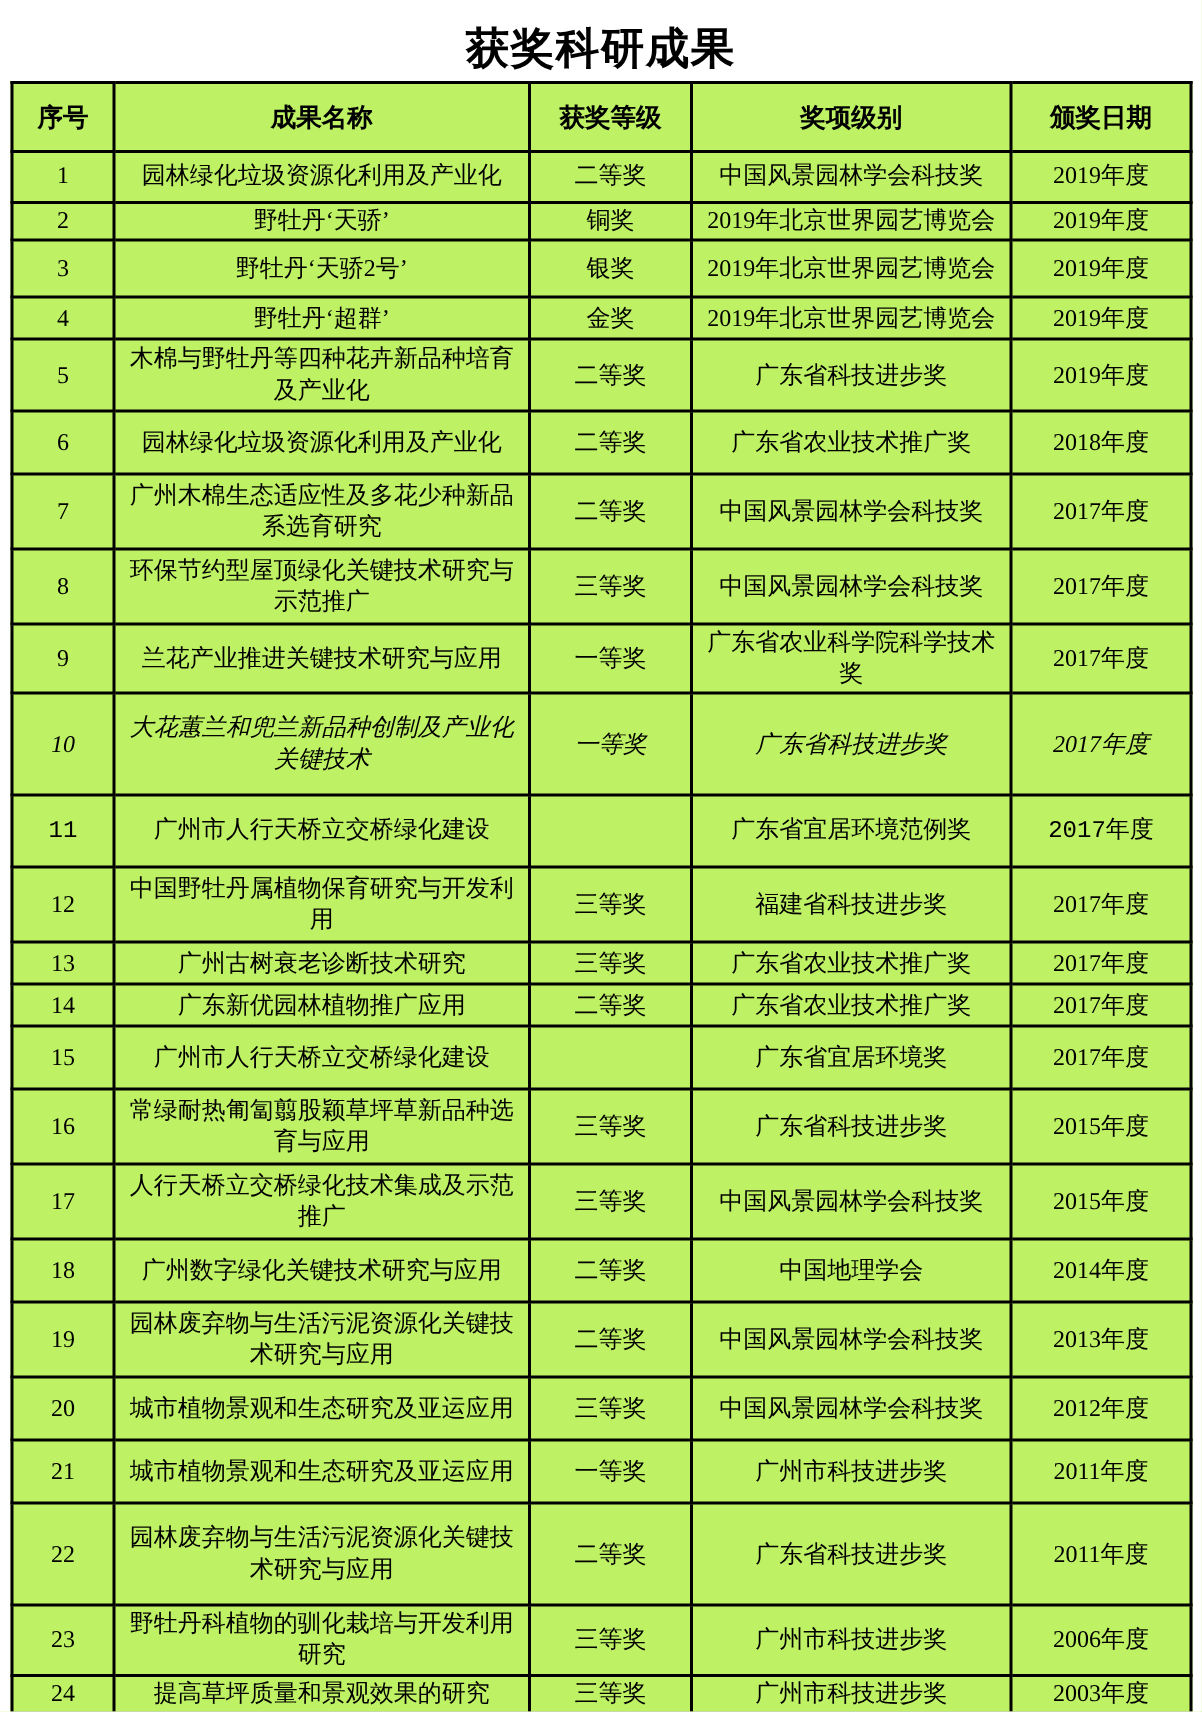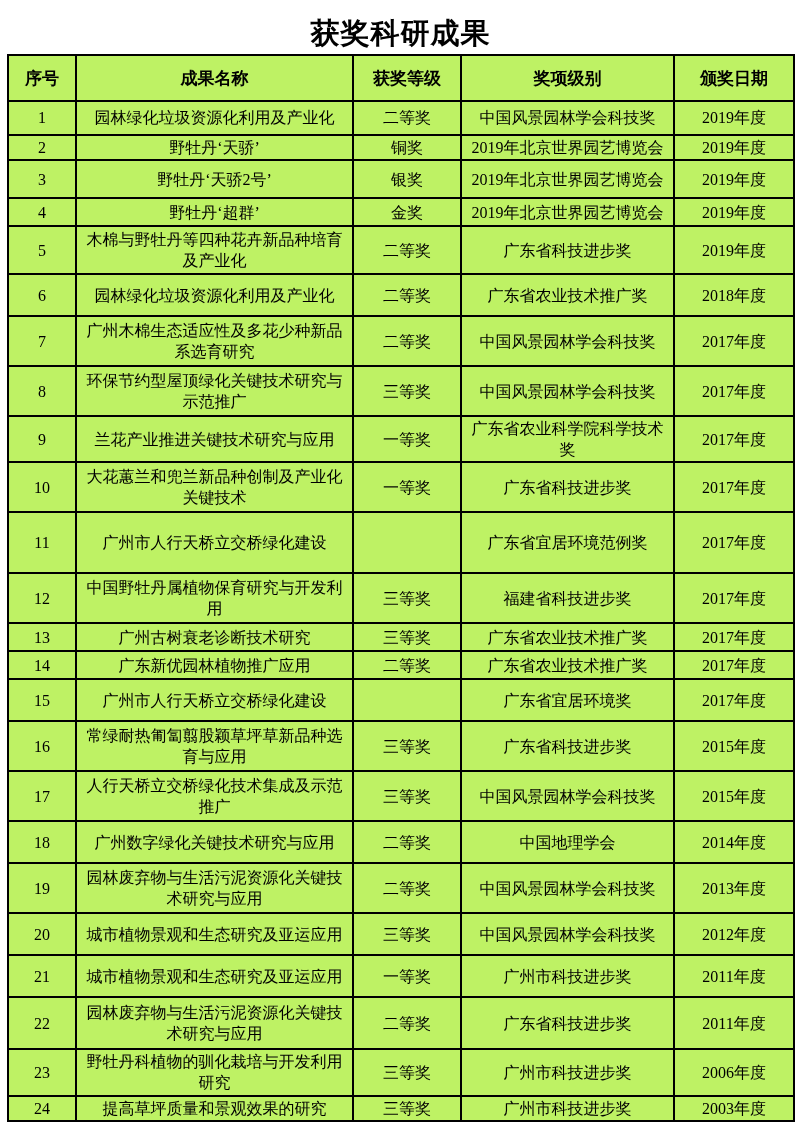--- a/index.html
+++ b/index.html
@@ -136,28 +136,28 @@
       <td class="c-level">中国风景园林学会科技奖</td>
       <td class="c-date">2017年度</td>
     </tr>
         <tr style="height: 44px;">
       <td class="c-no">9</td>
       <td class="c-name">兰花产业推进关键技术研究与应用</td>
       <td class="c-grade">一等奖</td>
       <td class="c-level">广东省农业科学院科学技术奖</td>
       <td class="c-date">2017年度</td>
     </tr>
-        <tr style="height: 50px;">
+        <tr style="height: 68px; font-style: italic;">
       <td class="c-no">10</td>
       <td class="c-name">大花蕙兰和兜兰新品种创制及产业化关键技术</td>
       <td class="c-grade">一等奖</td>
       <td class="c-level">广东省科技进步奖</td>
       <td class="c-date">2017年度</td>
     </tr>
-        <tr style="height: 61px;">
+        <tr style="height: 48px; font-family: Liberation Mono, monospace;">
       <td class="c-no">11</td>
       <td class="c-name">广州市人行天桥立交桥绿化建设</td>
       <td class="c-grade"></td>
       <td class="c-level">广东省宜居环境范例奖</td>
       <td class="c-date">2017年度</td>
     </tr>
         <tr style="height: 50px;">
       <td class="c-no">12</td>
       <td class="c-name">中国野牡丹属植物保育研究与开发利用</td>
       <td class="c-grade">三等奖</td>
@@ -220,21 +220,21 @@
       <td class="c-level">中国风景园林学会科技奖</td>
       <td class="c-date">2012年度</td>
     </tr>
         <tr style="height: 42px;">
       <td class="c-no">21</td>
       <td class="c-name">城市植物景观和生态研究及亚运应用</td>
       <td class="c-grade">一等奖</td>
       <td class="c-level">广州市科技进步奖</td>
       <td class="c-date">2011年度</td>
     </tr>
-        <tr style="height: 52px;">
+        <tr style="height: 68px;">
       <td class="c-no">22</td>
       <td class="c-name">园林废弃物与生活污泥资源化关键技术研究与应用</td>
       <td class="c-grade">二等奖</td>
       <td class="c-level">广东省科技进步奖</td>
       <td class="c-date">2011年度</td>
     </tr>
         <tr style="height: 46px;">
       <td class="c-no">23</td>
       <td class="c-name">野牡丹科植物的驯化栽培与开发利用研究</td>
       <td class="c-grade">三等奖</td>

